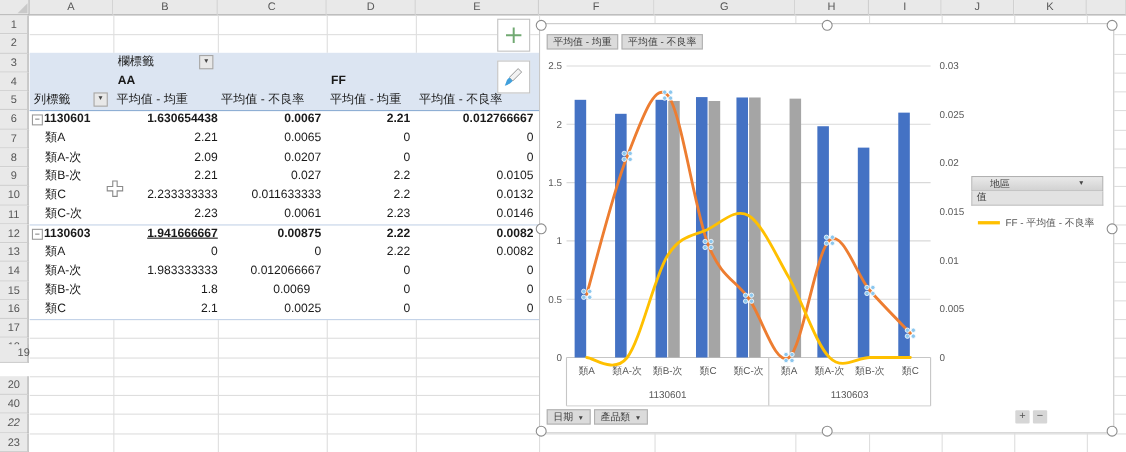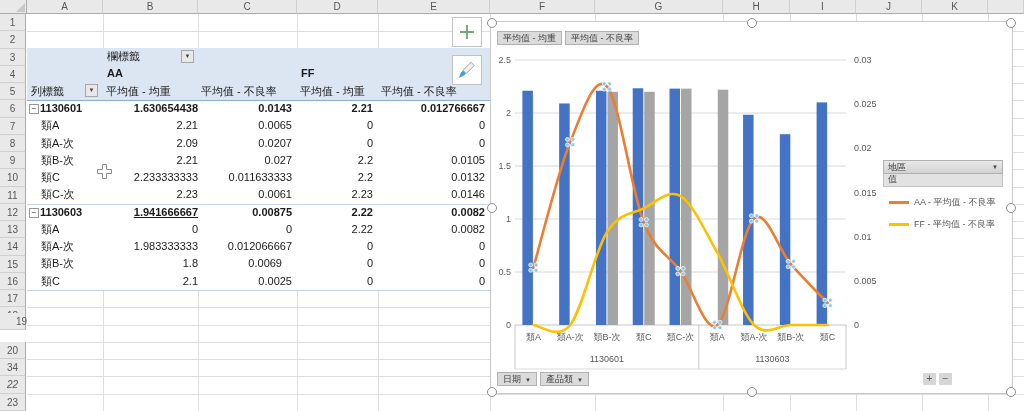--- a/index.html
+++ b/index.html
@@ -31,21 +31,21 @@
   
   .chart{position:absolute;left:490px;top:21px;width:521px;height:371px;background:#fff;
          border:1px solid #C9C9C9;z-index:5;box-sizing:content-box;}
   .hd{position:absolute;width:8px;height:8px;border:1px solid #8C8C8C;border-radius:50%;background:#fff;z-index:8;}
   .fbtn{background:#DBDBDB;border:1px solid #B1B1B1;color:#3d3d3d;font-size:9px;line-height:12px;
         height:14px;padding:0 5px;box-sizing:border-box;white-space:nowrap;cursor:pointer;}
   .fgrp{position:absolute;display:flex;gap:3px;z-index:7;}
   .arrow{font-size:6px;margin-left:4px;color:#444;}
   .legendbox{position:absolute;left:392px;top:138px;width:120px;z-index:7;}
   .lgbtn{background:linear-gradient(#E9E9E9,#D2D2D2);border:1px solid #B1B1B1;height:14px;box-sizing:border-box;
-         font-size:9px;line-height:12px;color:#3d3d3d;padding:0 4px;display:flex;justify-content:space-between;cursor:pointer;}
+         font-size:9px;line-height:12px;color:#3d3d3d;padding:0 16px;display:flex;justify-content:space-between;cursor:pointer;}
   .valbtn{background:#E2E2E2;border:1px solid #C2C2C2;border-top:none;height:13px;box-sizing:border-box;
          font-size:9px;line-height:11px;color:#3d3d3d;padding:0 4px;cursor:pointer;}
   .lentry{display:flex;align-items:center;height:22px;cursor:pointer;}
   .lswatch{width:20px;margin-right:5px;flex:0 0 20px;}
   .ltext{font-size:9px;color:#555;white-space:nowrap;}
   .zbtn{position:absolute;width:13px;height:12px;background:#D6D6D6;border-radius:1px;color:#555;
         font-size:10px;line-height:11px;text-align:center;z-index:7;cursor:pointer;}
   .qbtn{position:absolute;width:28px;height:28px;background:#fff;border:1px solid #C2C2C2;z-index:4;
         display:flex;align-items:center;justify-content:center;cursor:pointer;}
   svg text{font-family:"Liberation Sans","DejaVu Sans",sans-serif;}
@@ -81,21 +81,21 @@
     <div class="rowhdr" style="top: 186.6px; height: 17.26px; line-height: 17.26px;">11</div>
     <div class="rowhdr" style="top: 203.86px; height: 17.26px; line-height: 17.26px;">12</div>
     <div class="rowhdr" style="top: 221.12px; height: 17.26px; line-height: 17.26px;">13</div>
     <div class="rowhdr" style="top: 238.38px; height: 17.26px; line-height: 17.26px;">14</div>
     <div class="rowhdr" style="top: 255.64px; height: 17.26px; line-height: 17.26px;">15</div>
     <div class="rowhdr" style="top: 272.9px; height: 17.26px; line-height: 17.26px;">16</div>
     <div class="rowhdr" style="top: 290.16px; height: 17.26px; line-height: 17.26px;">17</div>
     <div class="rowhdr" style="top: 307.42px; height: 17.26px; line-height: 17.26px;">18</div>
     <div class="rowhdr" style="top: 313px; height: 17.26px; line-height: 17.26px; padding-left: 16px;">19</div>
     <div class="rowhdr" style="top: 341.94px; height: 17.26px; line-height: 17.26px;">20</div>
-    <div class="rowhdr" style="top: 359.2px; height: 17.26px; line-height: 17.26px;">34</div>
+    <div class="rowhdr" style="top: 359.2px; height: 17.26px; line-height: 17.26px;">40</div>
     <div class="rowhdr" style="top: 376.46px; height: 17.26px; line-height: 17.26px; font-style: italic;">22</div>
     <div class="rowhdr" style="top: 393.72px; height: 17.26px; line-height: 17.26px;">23</div>
   </div>
 <div id="grid">
     <div class="vl" style="left: 103px;"></div>
     <div class="vl" style="left: 198px;"></div>
     <div class="vl" style="left: 297px;"></div>
     <div class="vl" style="left: 378px;"></div>
     <div class="vl" style="left: 490px;"></div>
     <div class="vl" style="left: 595px;"></div>
@@ -139,21 +139,21 @@
   <div class="dd" style="left:58px;top:36px;">▼</div>
   <div class="pcell" style="left:79px;top:35px;">平均值 - 均重</div>
   <div class="pcell" style="left:174px;top:35px;">平均值 - 不良率</div>
   <div class="pcell" style="left:273px;top:35px;">平均值 - 均重</div>
   <div class="pcell" style="left:354px;top:35px;">平均值 - 不良率</div>
   <div id="prows">
       <div>
         <div class="collapse" style="left: 2px; top: 56px;">−</div>
         <div class="pcell pbold" style="left: 13px; top: 52px;">1130601</div>
         <div class="pcell pnum pbold" style="left: 76px; top: 52px; width: 95px;">1.630654438</div>
-        <div class="pcell pnum pbold" style="left: 171px; top: 52px; width: 94px;">0.0143</div>
+        <div class="pcell pnum pbold" style="left: 171px; top: 52px; width: 94px;">0.0067</div>
         <div class="pcell pnum pbold" style="left: 270px; top: 52px; width: 76px;">2.21</div>
         <div class="pcell pnum pbold" style="left: 351px; top: 52px; width: 107px;">0.012766667</div>
       </div>
       <div>
         <div class="pcell" style="left: 14px; top: 69.26px;">類A</div>
         <div class="pcell pnum" style="left: 76px; top: 69.26px; width: 95px;">2.21</div>
         <div class="pcell pnum" style="left: 171px; top: 69.26px; width: 94px;">0.0065</div>
         <div class="pcell pnum" style="left: 270px; top: 69.26px; width: 76px;">0</div>
         <div class="pcell pnum" style="left: 351px; top: 69.26px; width: 107px;">0</div>
       </div>
@@ -336,24 +336,20 @@
     </svg>
 
   <div class="legendbox">
     <div class="lgbtn">
       <span>地區</span>
       <span class="arrow">▼</span>
     </div>
     <div class="valbtn">值</div>
     <div id="legend" style="padding:4px 0 0 6px;">
         <div class="lentry">
-          <div class="lswatch" style="height: 3px; background: rgb(237, 125, 49);"></div>
-          <span class="ltext">AA - 平均值 - 不良率</span>
-        </div>
-        <div class="lentry">
           <div class="lswatch" style="height: 3px; background: rgb(255, 192, 0);"></div>
           <span class="ltext">FF - 平均值 - 不良率</span>
         </div>
       </div>
   </div>
 
   <div class="fgrp" style="left:6px;top:350px;">
     <div class="fbtn">
       <span>日期</span><span class="arrow">▼</span>
     </div>

